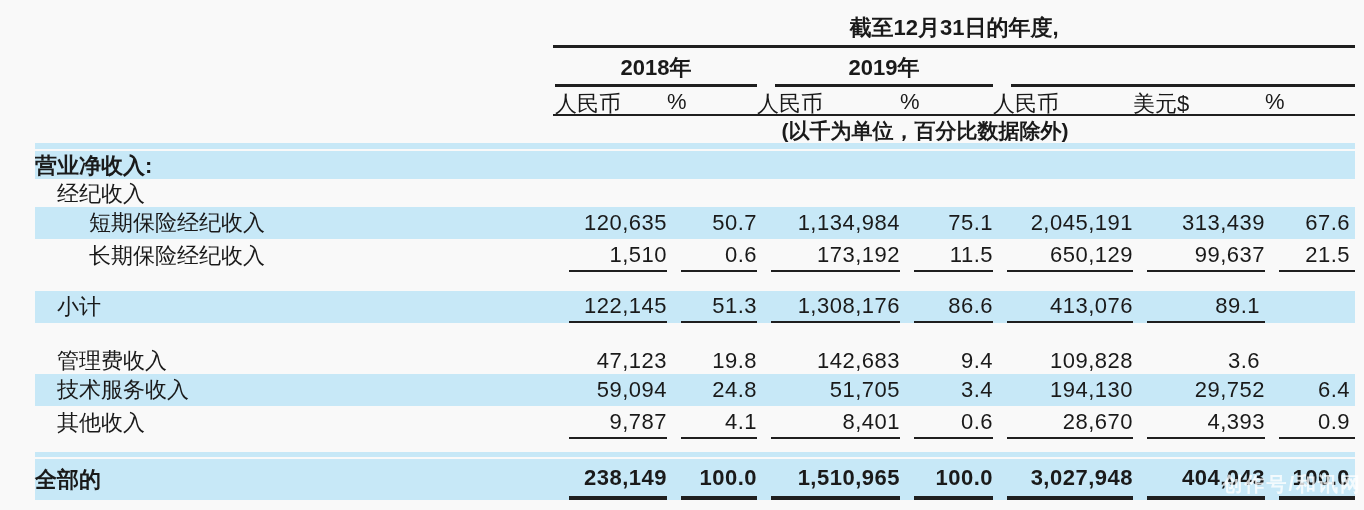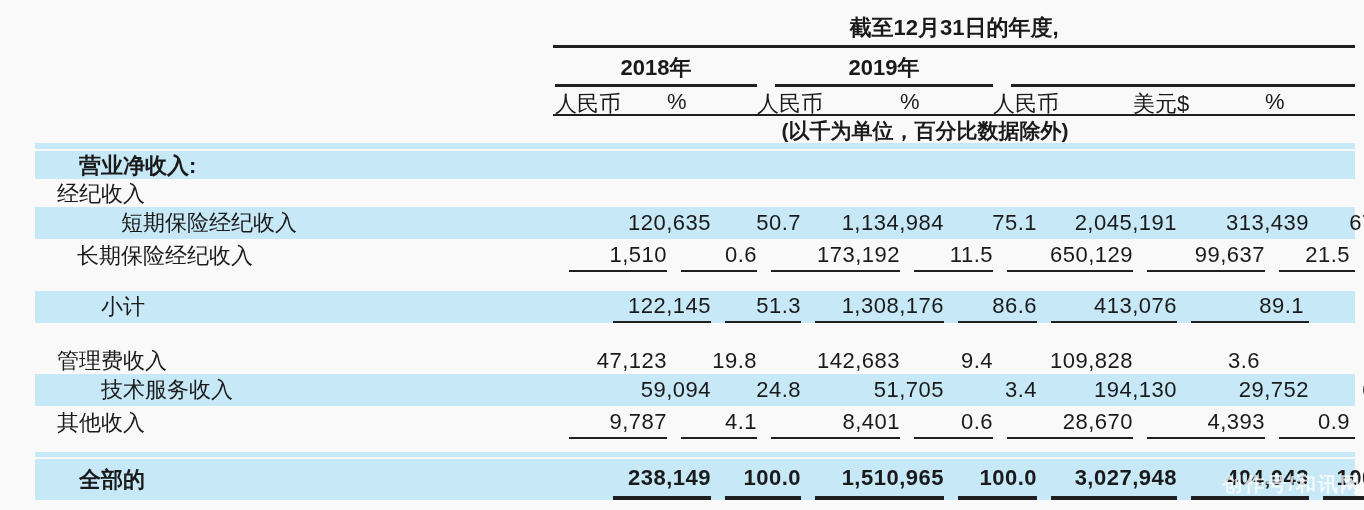--- a/index.html
+++ b/index.html
@@ -48,26 +48,26 @@
   .gap{height:2px;}
   .sp19{height:19px;}
   .sp23{height:23px;}
   .sp13{height:13px;}
   .row{
     display:grid;
     grid-template-columns:520px 112px 90px 143px 93px 140px 132px 90px;
     width:1320px;
   }
   .h28{height:28px;} .h32{height:32px;} .h33{height:33px;} .h31{height:41px;}
-  .blue{background:var(--band);padding-left:44px;}
+  .blue{background:var(--band);}
   .cell{min-width:0;}
   .label{display:flex;align-items:center;white-space:nowrap;}
   .label-full{grid-column:1 / -1;}
   .ind1{padding-left:22px;}
-  .ind2{padding-left:42px;}
+  .ind2{padding-left:42px;margin-left:12px;}
   .bold{font-weight:700;}
   .num{
     display:flex;align-items:center;justify-content:flex-end;
     white-space:nowrap;letter-spacing:0.5px;
   }
   .row .cell:last-child{padding-right:5px;}
   .u .num{border-bottom:2px solid var(--rule);margin-left:14px;}
   .total .num{border-bottom:4px solid var(--rule);margin-left:14px;font-weight:700;}
   
   .watermark{

